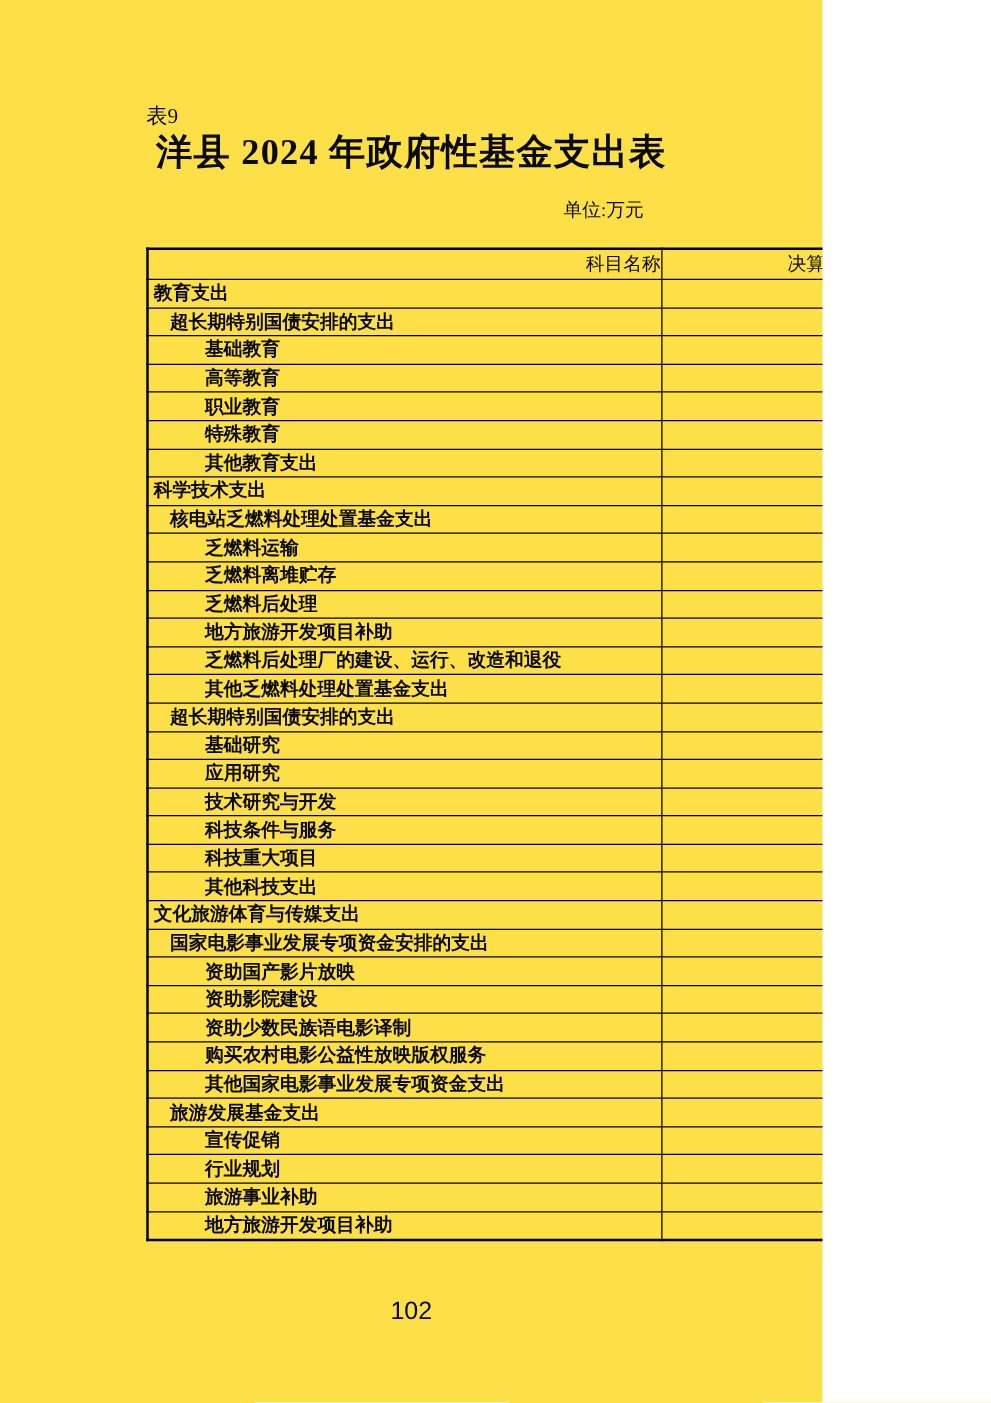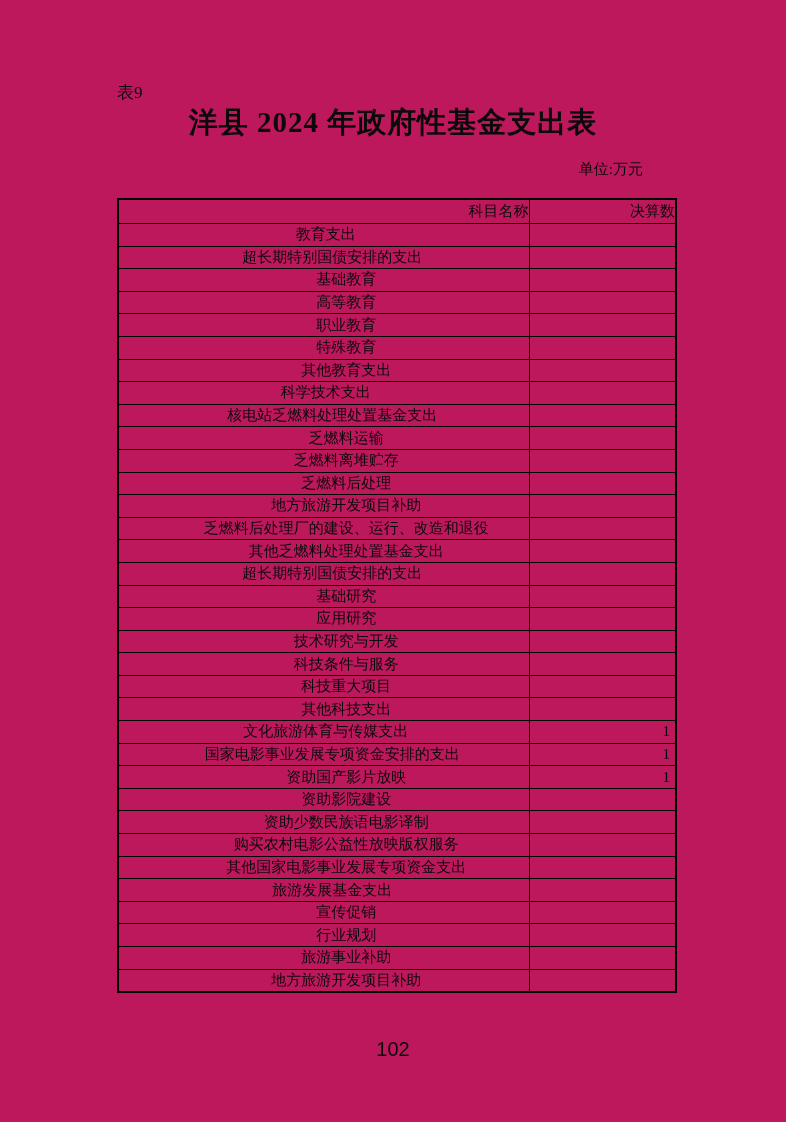--- a/index.html
+++ b/index.html
@@ -2,23 +2,23 @@
 <html><head>
 <meta charset="utf-8">
 <style>
   html, body {
     margin: 0;
     padding: 0;
     background: #ffffff;
   }
   .page {
     position: relative;
-    width: 786px;
+    width: 658px;
     height: 1122px;
-    background: #be185d;
+    background: #fde047;
     color: #0a0a0a;
     font-family: "Liberation Serif", "DejaVu Serif", serif;
     overflow: hidden;
   }
   .table-label {
     position: absolute;
     left: 117px;
     top: 82px;
     font-size: 17px;
     line-height: 22px;
@@ -60,21 +60,21 @@
   }
   .fund-table th {
     height: 23px;
     font-weight: normal;
     text-align: right;
     font-size: 15px;
   }
   .fund-table td {
     height: 21.6px;
   }
-  td.name-cell { text-align: center; }
+  td.name-cell { text-align: left; font-weight: bold; }
   td.name-cell.ind-0 { padding-left: 4px; }
   td.name-cell.ind-1 { padding-left: 17px; }
   td.name-cell.ind-2 { padding-left: 45px; }
   td.value-cell {
     text-align: right;
     padding-right: 5px;
   }
   .page-number {
     position: absolute;
     left: 0;

